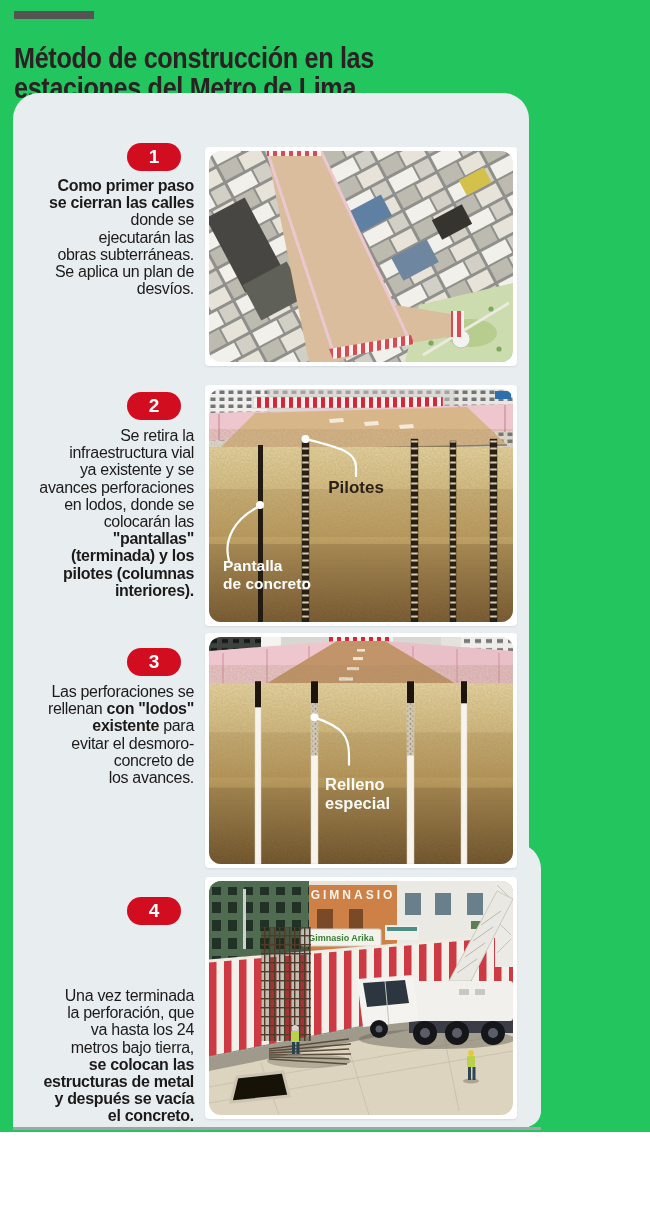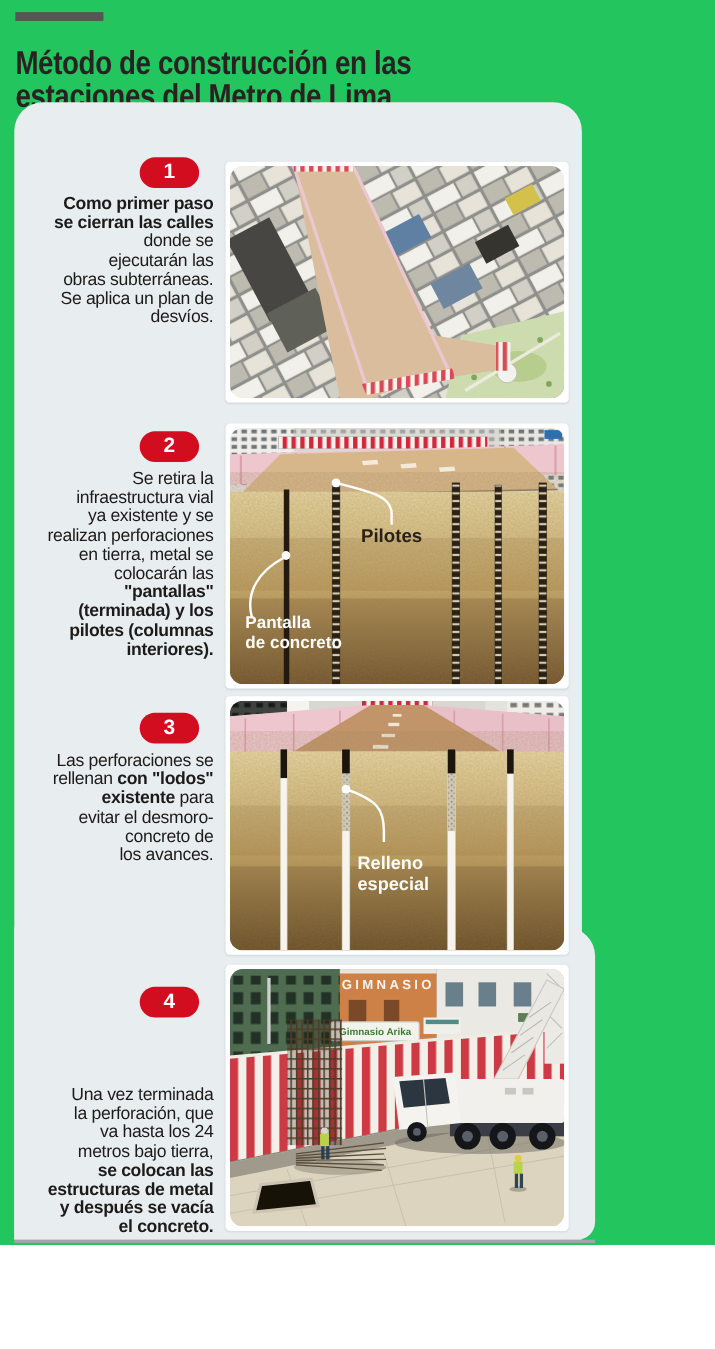--- a/index.html
+++ b/index.html
@@ -57,22 +57,22 @@
       <div class="tline"><span>donde se</span></div>
       <div class="tline"><span>ejecutarán las</span></div>
       <div class="tline"><span>obras subterráneas.</span></div>
       <div class="tline"><span>Se aplica un plan de</span></div>
       <div class="tline"><span>desvíos.</span></div>
     </div>
   <div class="textblock t2">
       <div class="tline"><span>Se retira la</span></div>
       <div class="tline"><span>infraestructura vial</span></div>
       <div class="tline"><span>ya existente y se</span></div>
-      <div class="tline"><span>realizan perforaciones</span></div>
-      <div class="tline"><span>en tierra, metal se</span></div>
+      <div class="tline"><span>avances perforaciones</span></div>
+      <div class="tline"><span>en lodos, donde se</span></div>
       <div class="tline"><span>colocarán las</span></div>
       <div class="tline"><span class="b">"pantallas"</span></div>
       <div class="tline"><span class="b">(terminada) y los</span></div>
       <div class="tline"><span class="b">pilotes (columnas</span></div>
       <div class="tline"><span class="b">interiores).</span></div>
     </div>
   <div class="textblock t3">
       <div class="tline"><span>Las perforaciones se</span></div>
       <div class="tline"><span>rellenan </span><span class="b">con "lodos"</span></div>
       <div class="tline"><span class="b">existente</span><span> para</span></div>

